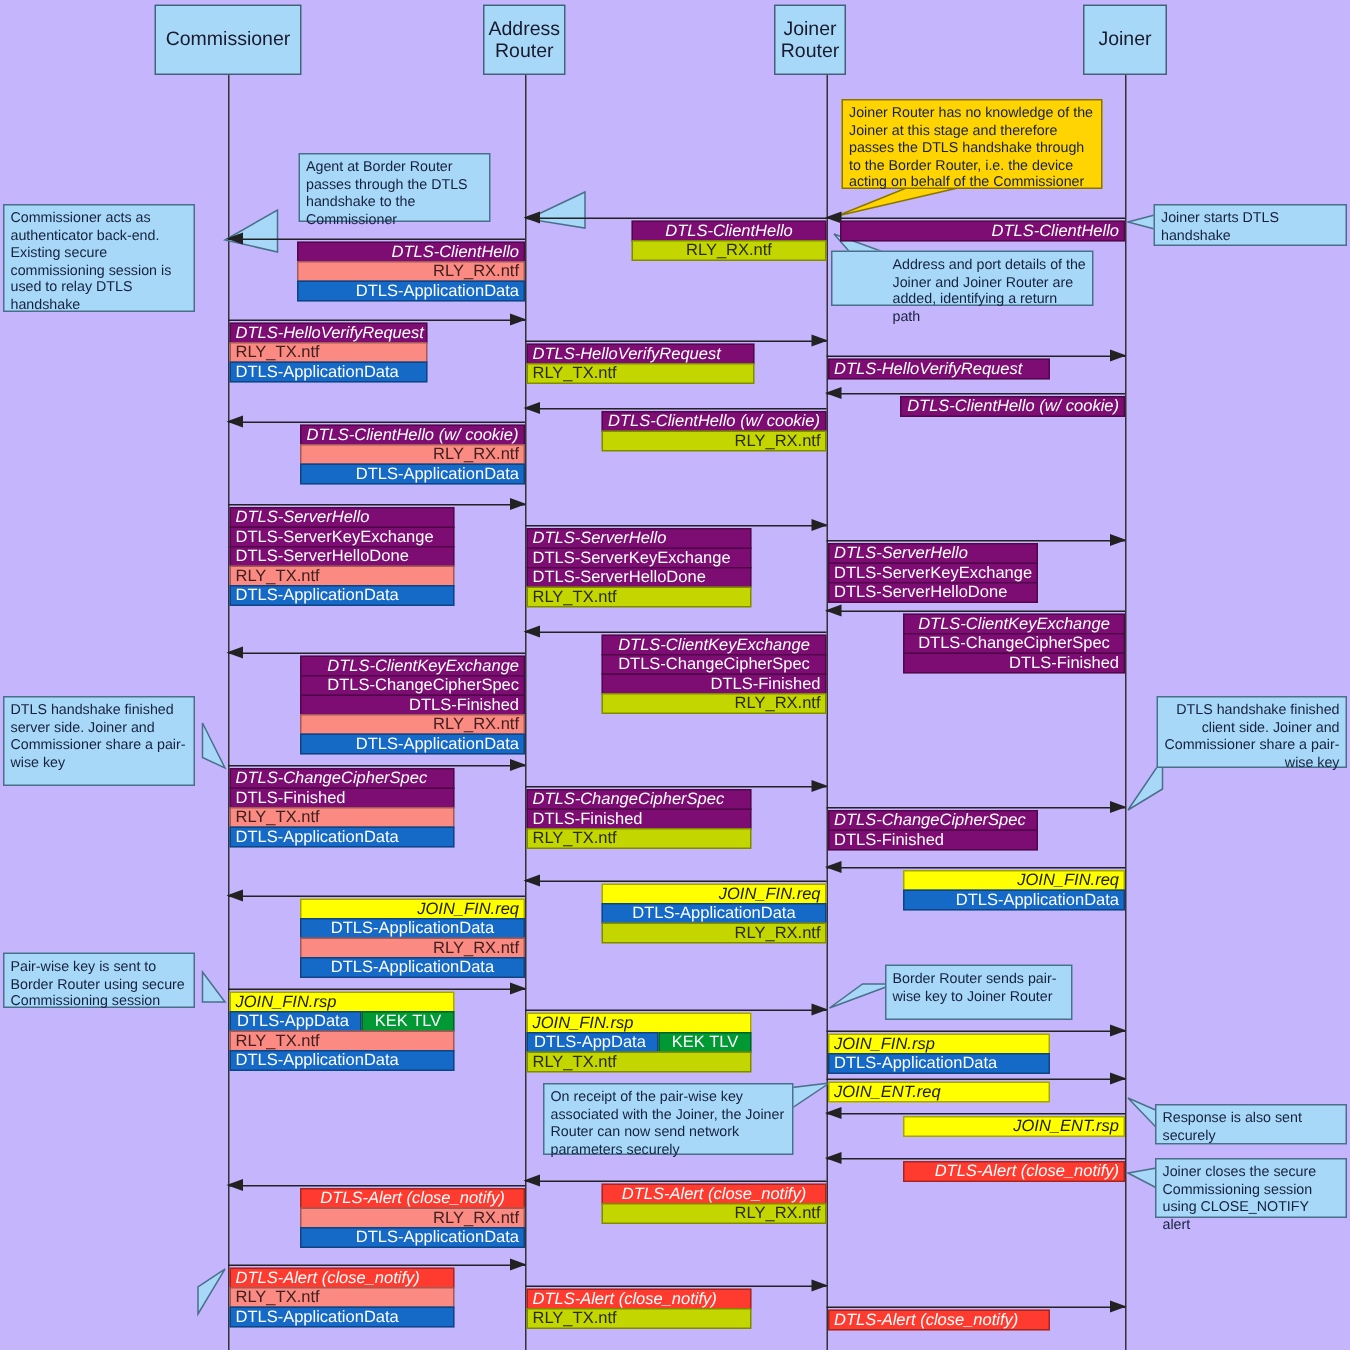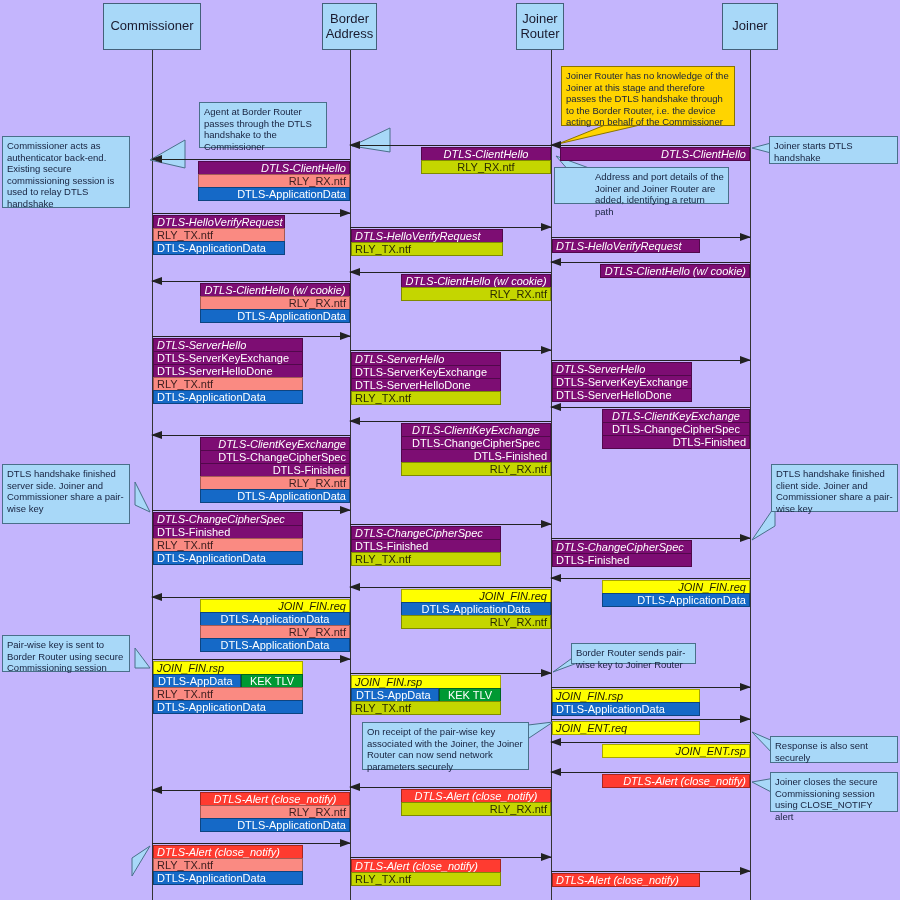--- a/index.html
+++ b/index.html
@@ -61,21 +61,21 @@
 
   <div class="lifeline" style="left:152px;top:50px;height:850px;"></div>
   <div class="lifeline" style="left:350px;top:50px;height:850px;"></div>
   <div class="lifeline" style="left:551px;top:50px;height:850px;"></div>
   <div class="lifeline" style="left:750px;top:50px;height:850px;"></div>
 
   <div class="actor" style="left:103px;top:3px;width:98px;height:47px;">
     <span>Commissioner</span>
   </div>
   <div class="actor" style="left:322px;top:3px;width:55px;height:47px;">
-    <span>Border Address</span>
+    <span>Address Router</span>
   </div>
   <div class="actor" style="left:516px;top:3px;width:48px;height:47px;">
     <span>Joiner Router</span>
   </div>
   <div class="actor" style="left:722px;top:3px;width:56px;height:47px;">
     <span>Joiner</span>
   </div>
 
   <svg class="tail" style="left:0;top:0;width:900px;height:900px;position:absolute;pointer-events:none;">
     <polygon points="558,144 605,125 640,125" fill="#ffd400" stroke="#8a7400" stroke-width="1"></polygon>
@@ -110,29 +110,29 @@
   </div>
 
   <div class="note" style="left:554px;top:167px;width:175px;height:37px;padding-left:40px;">
     <span>Address and port details of the Joiner and Joiner Router are added, identifying a return path</span>
   </div>
 
   <div class="note" style="left:2px;top:464px;width:128px;height:60px;">
     <span>DTLS handshake finished server side. Joiner and Commissioner share a pair-wise key</span>
   </div>
 
-  <div class="note" style="left:771px;top:464px;width:127px;height:48px;">
+  <div class="note" style="left:771px;top:464px;width:127px;height:48px;text-align:right;">
     <span>DTLS handshake finished client side. Joiner and Commissioner share a pair-wise key</span>
   </div>
 
   <div class="note" style="left:2px;top:635px;width:128px;height:37px;">
     <span>Pair-wise key is sent to Border Router using secure Commissioning session</span>
   </div>
 
-  <div class="note" style="left:571px;top:643px;width:125px;height:21px;">
+  <div class="note" style="left:590px;top:643px;width:125px;height:37px;">
     <span>Border Router sends pair-wise key to Joiner Router</span>
   </div>
 
   <div class="note" style="left:362px;top:722px;width:167px;height:48px;">
     <span>On receipt of the pair-wise key associated with the Joiner, the Joiner Router can now send network parameters securely</span>
   </div>
 
   <div class="note" style="left:770px;top:736px;width:128px;height:27px;">
     <span>Response is also sent securely</span>
   </div>

